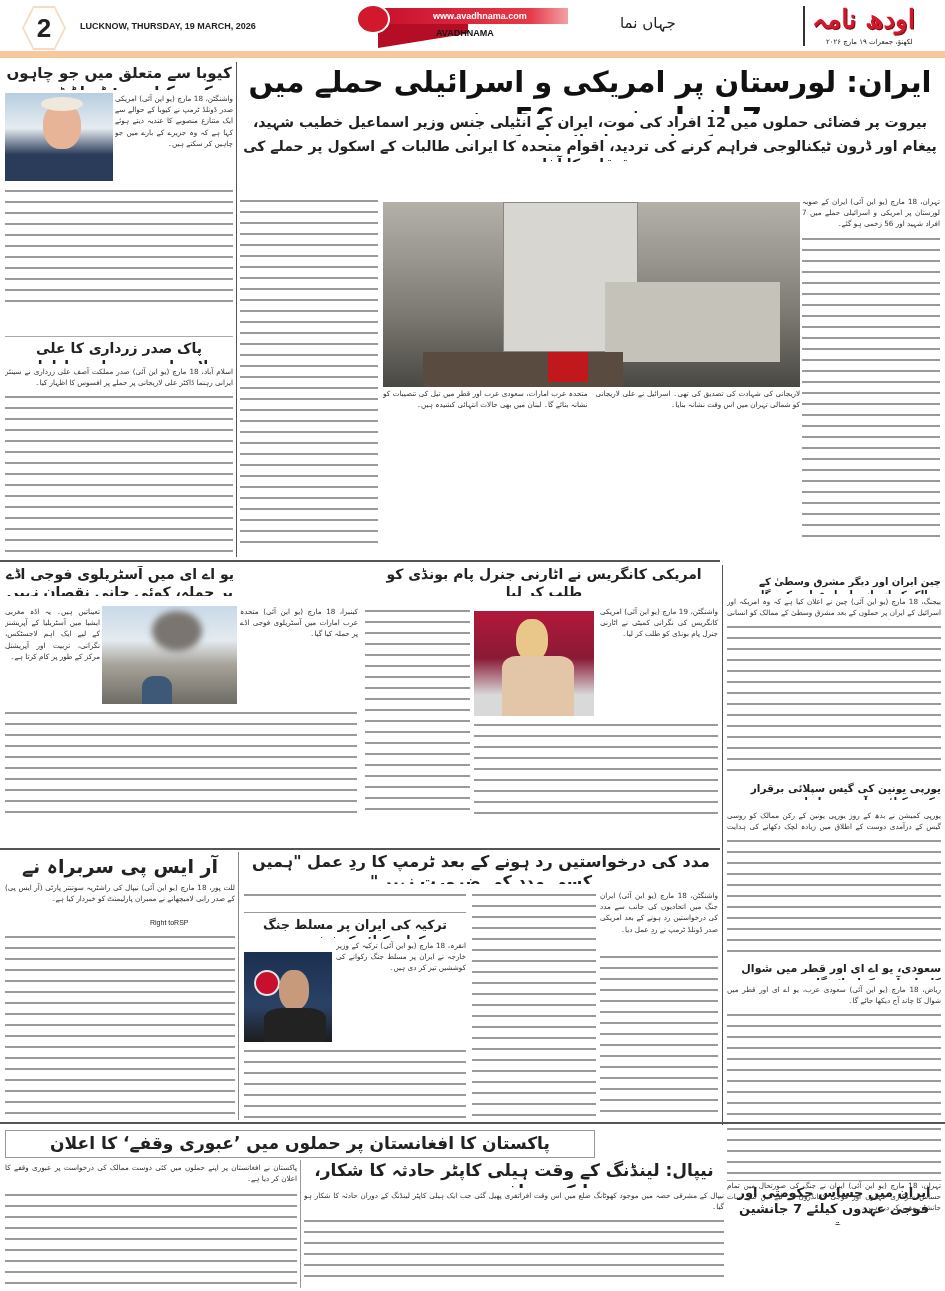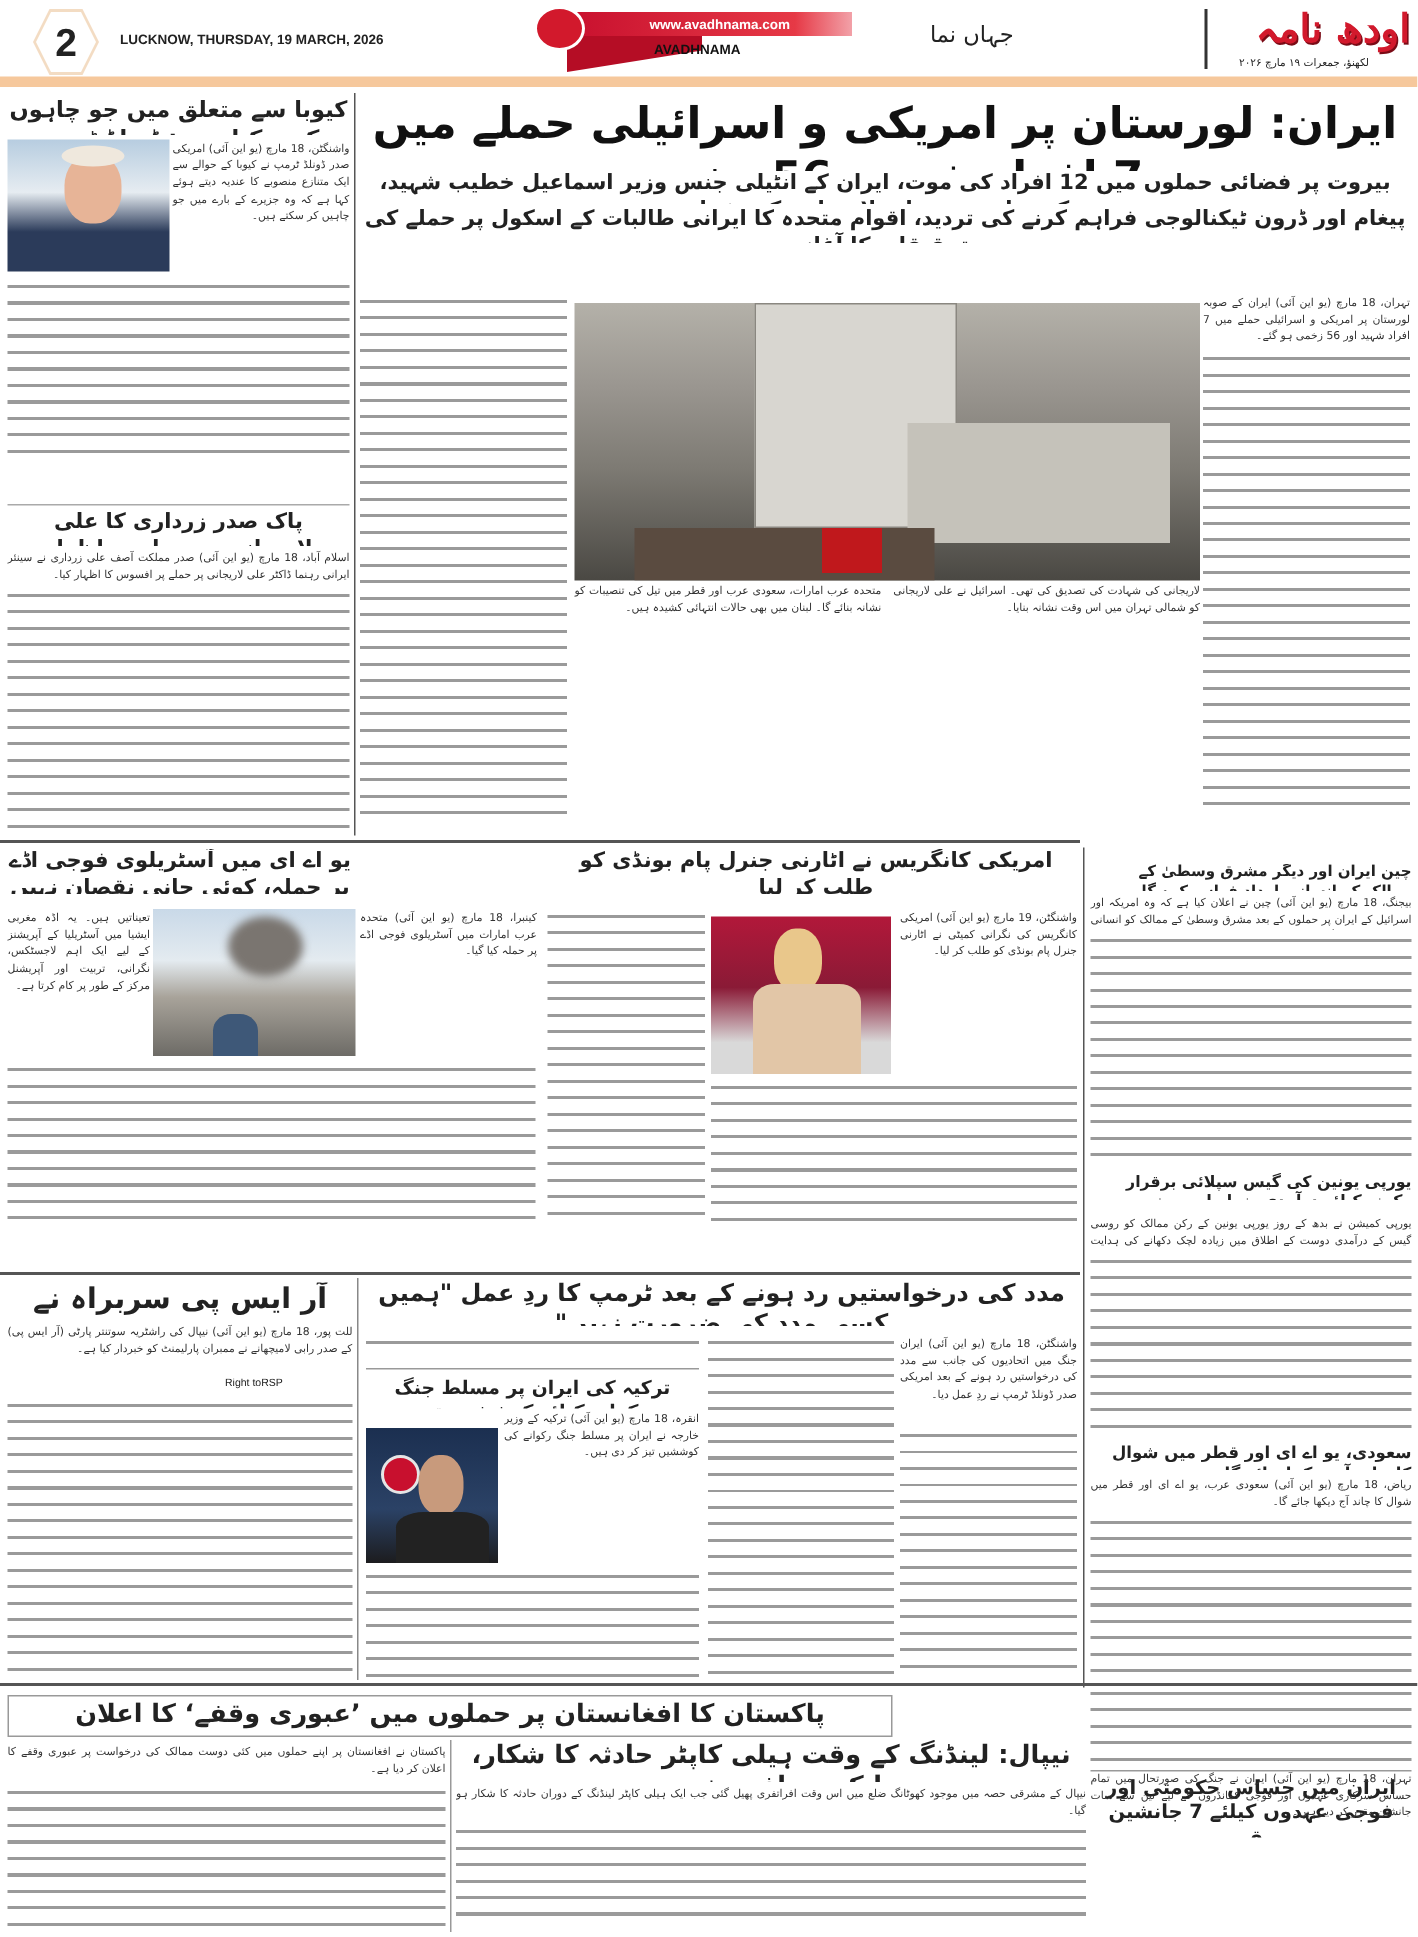--- a/index.html
+++ b/index.html
@@ -9,21 +9,21 @@
 .pagenum{position:absolute;left:22px;top:6px;width:44px;height:44px;font:bold 26px "Liberation Sans",sans-serif;display:flex;align-items:center;justify-content:center;clip-path:polygon(25% 0,75% 0,100% 50%,75% 100%,25% 100%,0 50%);background:#f3dcc3}
 .pagenum span{display:flex;align-items:center;justify-content:center;width:40px;height:40px;background:#fff;clip-path:polygon(25% 0,75% 0,100% 50%,75% 100%,25% 100%,0 50%)}
 .dateline{position:absolute;left:80px;top:21px;font:bold 9px "Liberation Sans",sans-serif}
 .ribbon{position:absolute;left:356px;top:4px;width:220px;height:40px}
 .ribbon .band{position:absolute;left:22px;top:4px;width:190px;height:16px;background:linear-gradient(90deg,#c8102e,#e63946 80%,#f2a1a8);color:#fff;font:bold 9px "Liberation Sans",sans-serif;padding:3px 0 0 55px}
 .ribbon .band2{position:absolute;left:22px;top:20px;width:90px;height:24px;background:#b50d25;clip-path:polygon(0 0,100% 0,100% 40%,0 100%)}
 .ribbon .logo{position:absolute;left:0;top:0;width:34px;height:30px;border-radius:50%;background:#d2192c;border:2px solid #fff}
 .ribbon .name{position:absolute;left:80px;top:24px;font:bold 9px "Liberation Sans",sans-serif;color:#111}
 .section{position:absolute;left:620px;top:14px;font:15px "DejaVu Sans",sans-serif}
 .vsep{position:absolute;left:803px;top:6px;width:2px;height:40px;background:#333}
-.masthead{position:absolute;left:812px;top:4px;width:128px;height:34px;color:#d2192c;font:bold 26px "DejaVu Serif",serif;text-align:right;text-shadow:1px 1px 0 #7a0b16}
+.masthead{position:absolute;left:812px;top:4px;width:128px;height:34px;color:#d2192c;font:bold 26px "DejaVu Serif",serif;text-align:left;text-shadow:1px 1px 0 #7a0b16}
 .mastsub{position:absolute;left:826px;top:38px;font:7px "DejaVu Sans",sans-serif}
 .block{position:absolute;overflow:hidden}
 .hl{font-weight:bold;line-height:1.25}
 .body{font-size:7.2px;line-height:11.2px;color:#333;text-align:justify}
 .cols{display:flex;gap:8px;flex-direction:row-reverse}
 .cols>div{flex:1}
 .rule{position:absolute;background:#555}
 .photo{position:absolute;overflow:hidden}
 .lines{background:repeating-linear-gradient(180deg,transparent 0,transparent 4px,#9a9a9a 4px,#9a9a9a 6px,transparent 6px,transparent 11px)}
 </style>

